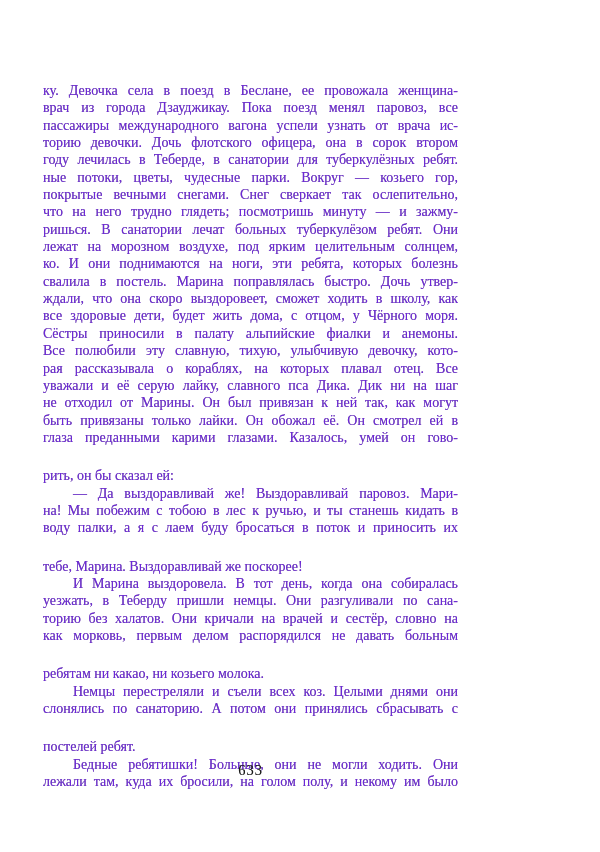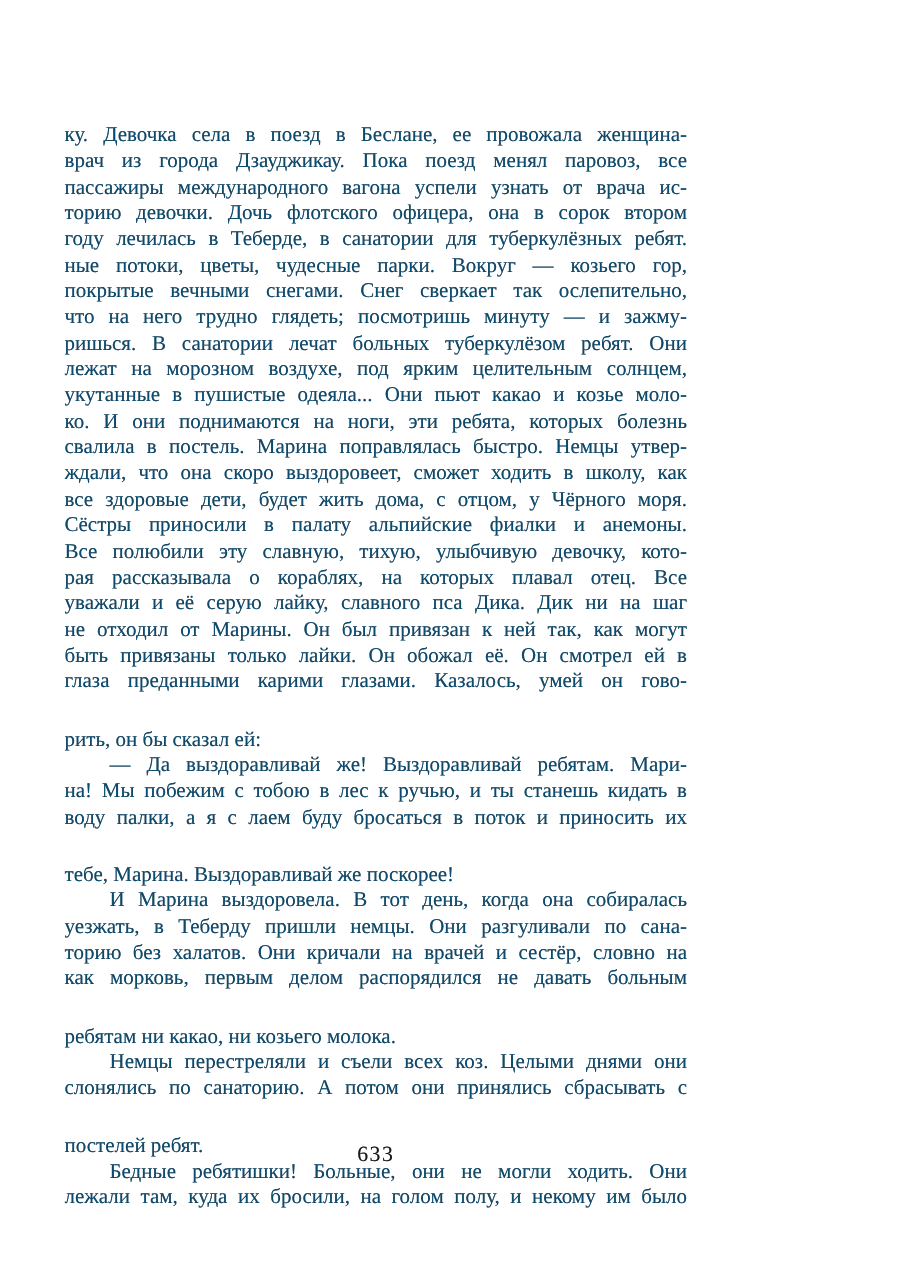--- a/index.html
+++ b/index.html
@@ -19,21 +19,21 @@
     background: #ffffff;
     overflow: hidden;
   }
   .text-block {
     position: absolute;
     left: 43px;
     top: 82px;
     width: 415px;
     font-size: 14px;
     line-height: 17.35px;
-    color: #0c4a6e;
+    color: #6d28d9;
     text-shadow: 0 0 0.35px rgba(0,0,0,0.45);
   }
   .line {
     height: 17.35px;
     overflow: hidden;
     text-align: justify;
     text-align-last: justify;
     white-space: normal;
   }
   .line.indent {
@@ -63,34 +63,33 @@
       <div class="line">ку. Девочка села в поезд в Беслане, ее провожала женщина-</div>
       <div class="line">врач из города Дзауджикау. Пока поезд менял паровоз, все</div>
       <div class="line">пассажиры международного вагона успели узнать от врача ис-</div>
       <div class="line">торию девочки. Дочь флотского офицера, она в сорок втором</div>
       <div class="line">году лечилась в Теберде, в санатории для туберкулёзных ребят.</div>
       <div class="line">ные потоки, цветы, чудесные парки. Вокруг — козьего гор,</div>
       <div class="line">покрытые вечными снегами. Снег сверкает так ослепительно,</div>
       <div class="line">что на него трудно глядеть; посмотришь минуту — и зажму-</div>
       <div class="line">ришься. В санатории лечат больных туберкулёзом ребят. Они</div>
       <div class="line">лежат на морозном воздухе, под ярким целительным солнцем,</div>
-      <div class="line">укутанные в пушистые одеяла... Они пьют какао и козье моло-</div>
       <div class="line">ко. И они поднимаются на ноги, эти ребята, которых болезнь</div>
-      <div class="line">свалила в постель. Марина поправлялась быстро. Немцы утвер-</div>
+      <div class="line">свалила в постель. Марина поправлялась быстро. Дочь утвер-</div>
       <div class="line">ждали, что она скоро выздоровеет, сможет ходить в школу, как</div>
       <div class="line">все здоровые дети, будет жить дома, с отцом, у Чёрного моря.</div>
       <div class="line">Сёстры приносили в палату альпийские фиалки и анемоны.</div>
       <div class="line">Все полюбили эту славную, тихую, улыбчивую девочку, кото-</div>
       <div class="line">рая рассказывала о кораблях, на которых плавал отец. Все</div>
       <div class="line">уважали и её серую лайку, славного пса Дика. Дик ни на шаг</div>
       <div class="line">не отходил от Марины. Он был привязан к ней так, как могут</div>
       <div class="line">быть привязаны только лайки. Он обожал её. Он смотрел ей в</div>
       <div class="line">глаза преданными карими глазами. Казалось, умей он гово-</div>
       <div class="line para-end">рить, он бы сказал ей:</div>
-      <div class="line indent">— Да выздоравливай же! Выздоравливай ребятам. Мари-</div>
+      <div class="line indent">— Да выздоравливай же! Выздоравливай паровоз. Мари-</div>
       <div class="line">на! Мы побежим с тобою в лес к ручью, и ты станешь кидать в</div>
       <div class="line">воду палки, а я с лаем буду бросаться в поток и приносить их</div>
       <div class="line para-end">тебе, Марина. Выздоравливай же поскорее!</div>
       <div class="line indent">И Марина выздоровела. В тот день, когда она собиралась</div>
       <div class="line">уезжать, в Теберду пришли немцы. Они разгуливали по сана-</div>
       <div class="line">торию без халатов. Они кричали на врачей и сестёр, словно на</div>
       <div class="line">как морковь, первым делом распорядился не давать больным</div>
       <div class="line para-end">ребятам ни какао, ни козьего молока.</div>
       <div class="line indent">Немцы перестреляли и съели всех коз. Целыми днями они</div>
       <div class="line">слонялись по санаторию. А потом они принялись сбрасывать с</div>

